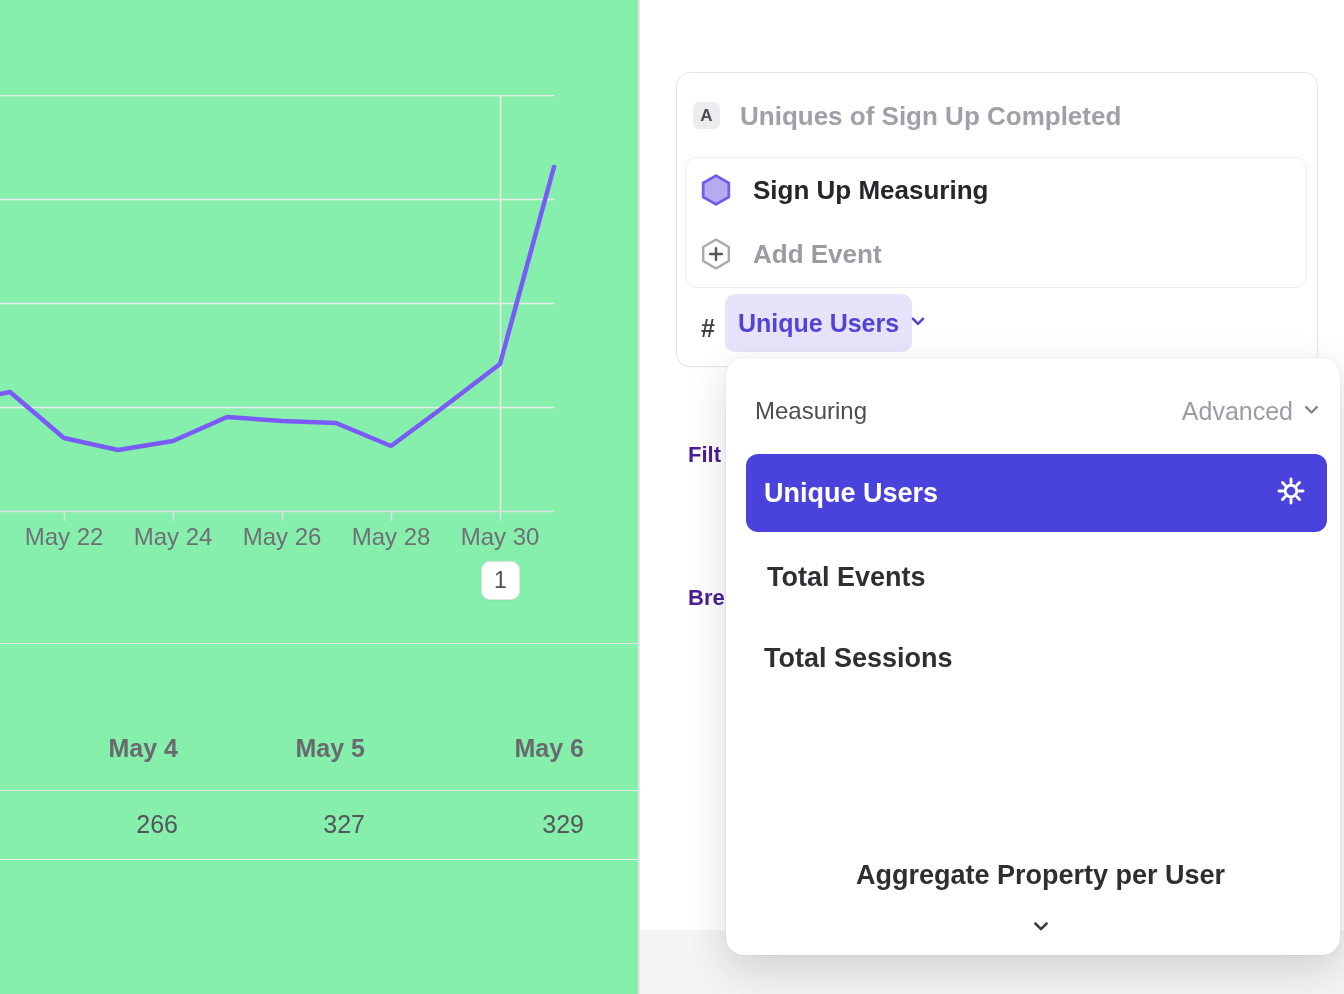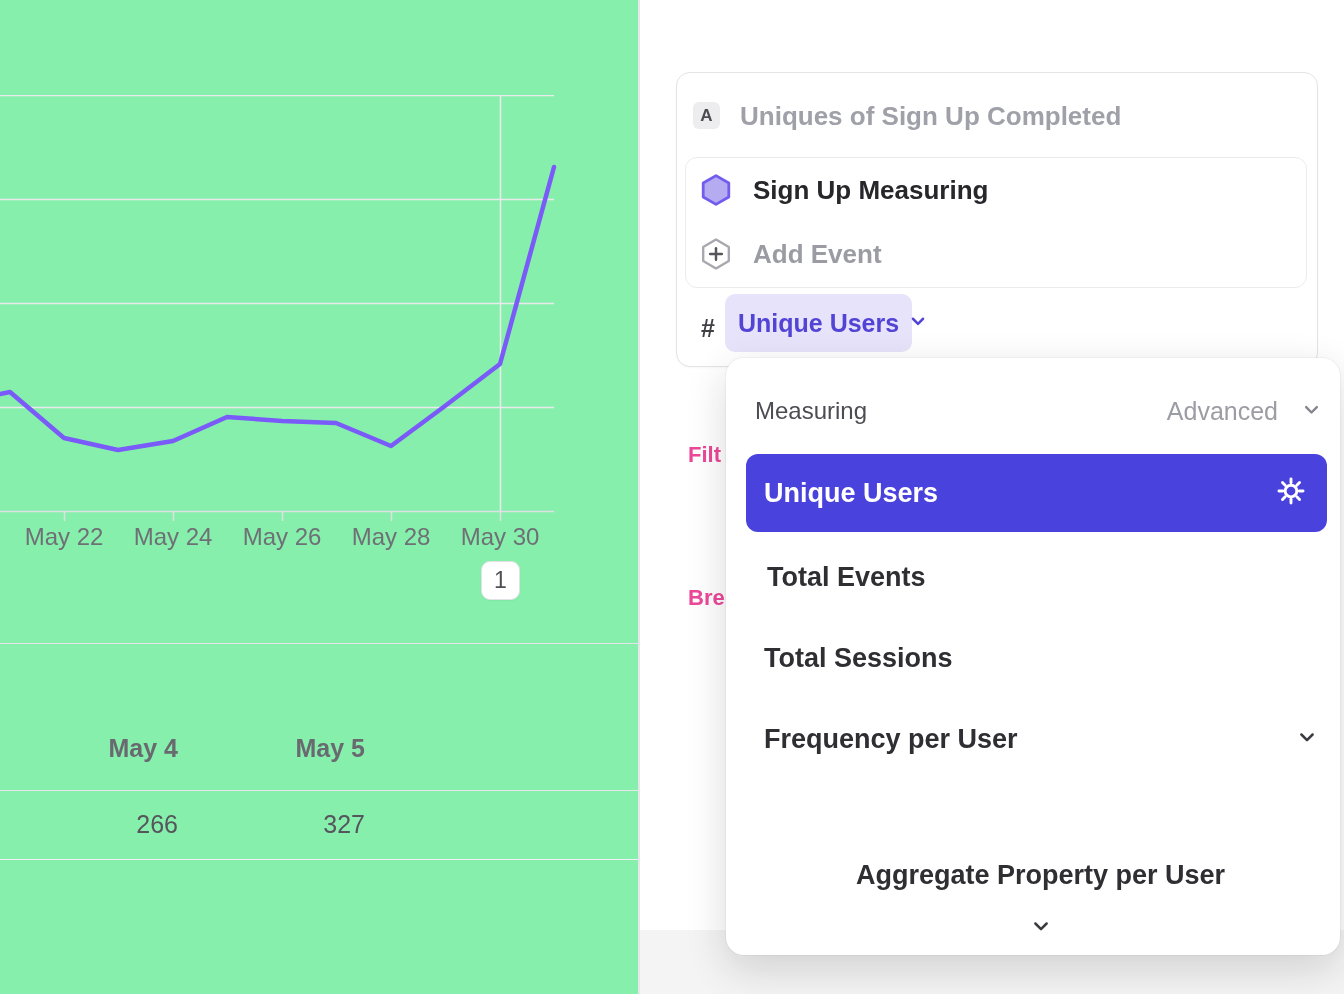--- a/index.html
+++ b/index.html
@@ -39,29 +39,29 @@
   .hex-ico{left:15px;top:16px;}
   .event-label{left:67px;top:17px;height:31px;line-height:31px;font-size:26px;font-weight:700;color:#26262b;white-space:nowrap;}
   .plus-ico{left:15px;top:80px;}
   .add-label{left:67px;top:81px;height:31px;line-height:31px;font-size:26px;font-weight:600;color:#9b9ba3;white-space:nowrap;}
   .hash{left:24px;top:240px;height:30px;line-height:30px;font-size:25px;font-weight:600;color:#3f3f46;}
   .pill{left:48px;top:221px;width:187px;height:58px;border-radius:10px;background:#e7e3fa;
         display:flex;align-items:center;}
   .pill-label{margin-left:13px;font-size:25px;font-weight:600;color:#5244d4;white-space:nowrap;}
   .pill .chev{margin-left:10px;}
 
-  .section-frag{font-size:22px;font-weight:700;color:#ec4899;height:24px;line-height:24px;}
+  .section-frag{font-size:22px;font-weight:700;color:#4c1d95;height:24px;line-height:24px;}
   .frag-filter{left:48px;top:443px;}
   .frag-breakdown{left:48px;top:586px;}
 
   
   .menu{left:86px;top:358px;width:614px;height:597px;background:#fff;border-radius:18px;
         box-shadow:0 14px 40px rgba(24,24,27,.16),0 0 0 1px rgba(24,24,27,.04);z-index:10;}
   .menu-header-label{left:29px;top:39px;height:28px;line-height:28px;font-size:24px;color:#4c4c52;}
-  .mode-select{right:19px;top:39px;height:28px;display:flex;align-items:center;gap:24px;}
+  .mode-select{right:19px;top:39px;height:28px;display:flex;align-items:center;gap:9px;}
   .mode-label{font-size:25px;color:#9c9ca4;line-height:28px;}
   .sel-row{left:20px;top:96px;width:581px;height:78px;border-radius:12px;background:#4a42dc;
            display:flex;align-items:center;justify-content:space-between;padding:0 22px 0 18px;box-sizing:border-box;}
   .sel-label{font-size:27px;font-weight:600;color:#fff;white-space:nowrap;}
   .menu-item{left:0;width:614px;height:80px;display:flex;align-items:center;justify-content:space-between;
              padding:0 23px 0 38px;box-sizing:border-box;}
   .mi-label{font-size:27px;font-weight:600;color:#2e2e33;white-space:nowrap;}
   .mi-0{top:179px;padding-left:41px;} .mi-1{top:260px;} .mi-2{top:341px;} .mi-3{top:422px;} .mi-4{top:502px;flex-direction:column;}
 </style>
 </head>
@@ -92,23 +92,25 @@
       <span class="x-label" style="left:227px">May 26</span>
       <span class="x-label" style="left:336px">May 28</span>
       <span class="x-label" style="left:445px">May 30</span>
     </div>
 
     <div class="abs page-badge">1</div>
 
     <div class="abs table">
       <div class="th c1">May 4</div>
       <div class="th c2">May 5</div>
+      <div class="th c3">May 6</div>
       <div class="sep"></div>
       <div class="td c1">266</div>
       <div class="td c2">327</div>
+      <div class="td c3">329</div>
       <div class="bot"></div>
     </div>
   </div>
 
   <div class="abs divider"></div>
 
   <div class="abs right-pane">
 
     <div class="abs gray-strip"></div>
 
@@ -176,28 +178,20 @@
           </svg>
         </span>
       </div>
 
       <div class="abs menu-item mi-0">
         <span class="mi-label">Total Events</span>
       </div>
       <div class="abs menu-item mi-1">
         <span class="mi-label">Total Sessions</span>
       </div>
-      <div class="abs menu-item mi-2">
-        <span class="mi-label">Frequency per User</span>
-        <span>
-          <svg width="20" height="20" viewBox="0 0 16 16">
-              <polyline points="3.5,6 8,10.5 12.5,6" fill="none" stroke="#3a3a40" stroke-width="2" stroke-linecap="round" stroke-linejoin="round"></polyline>
-            </svg>
-        </span>
-      </div>
       <div class="abs menu-item mi-4">
         <span class="mi-label">Aggregate Property per User</span>
         <span>
           <svg width="20" height="20" viewBox="0 0 16 16">
               <polyline points="3.5,6 8,10.5 12.5,6" fill="none" stroke="#3a3a40" stroke-width="2" stroke-linecap="round" stroke-linejoin="round"></polyline>
             </svg>
         </span>
       </div>
     </div>
   </div>

